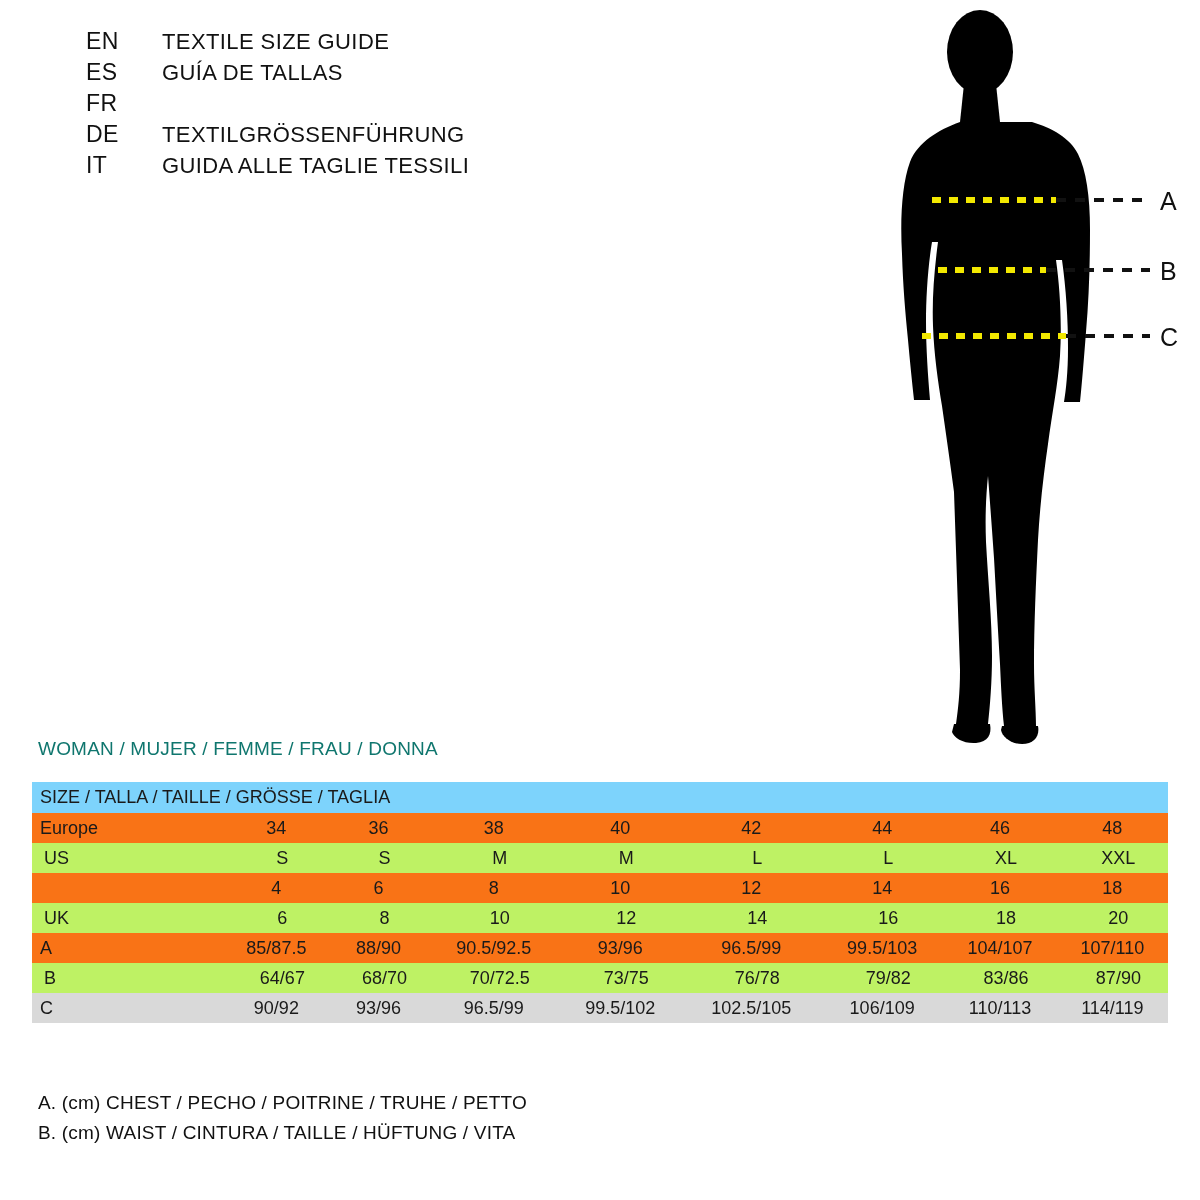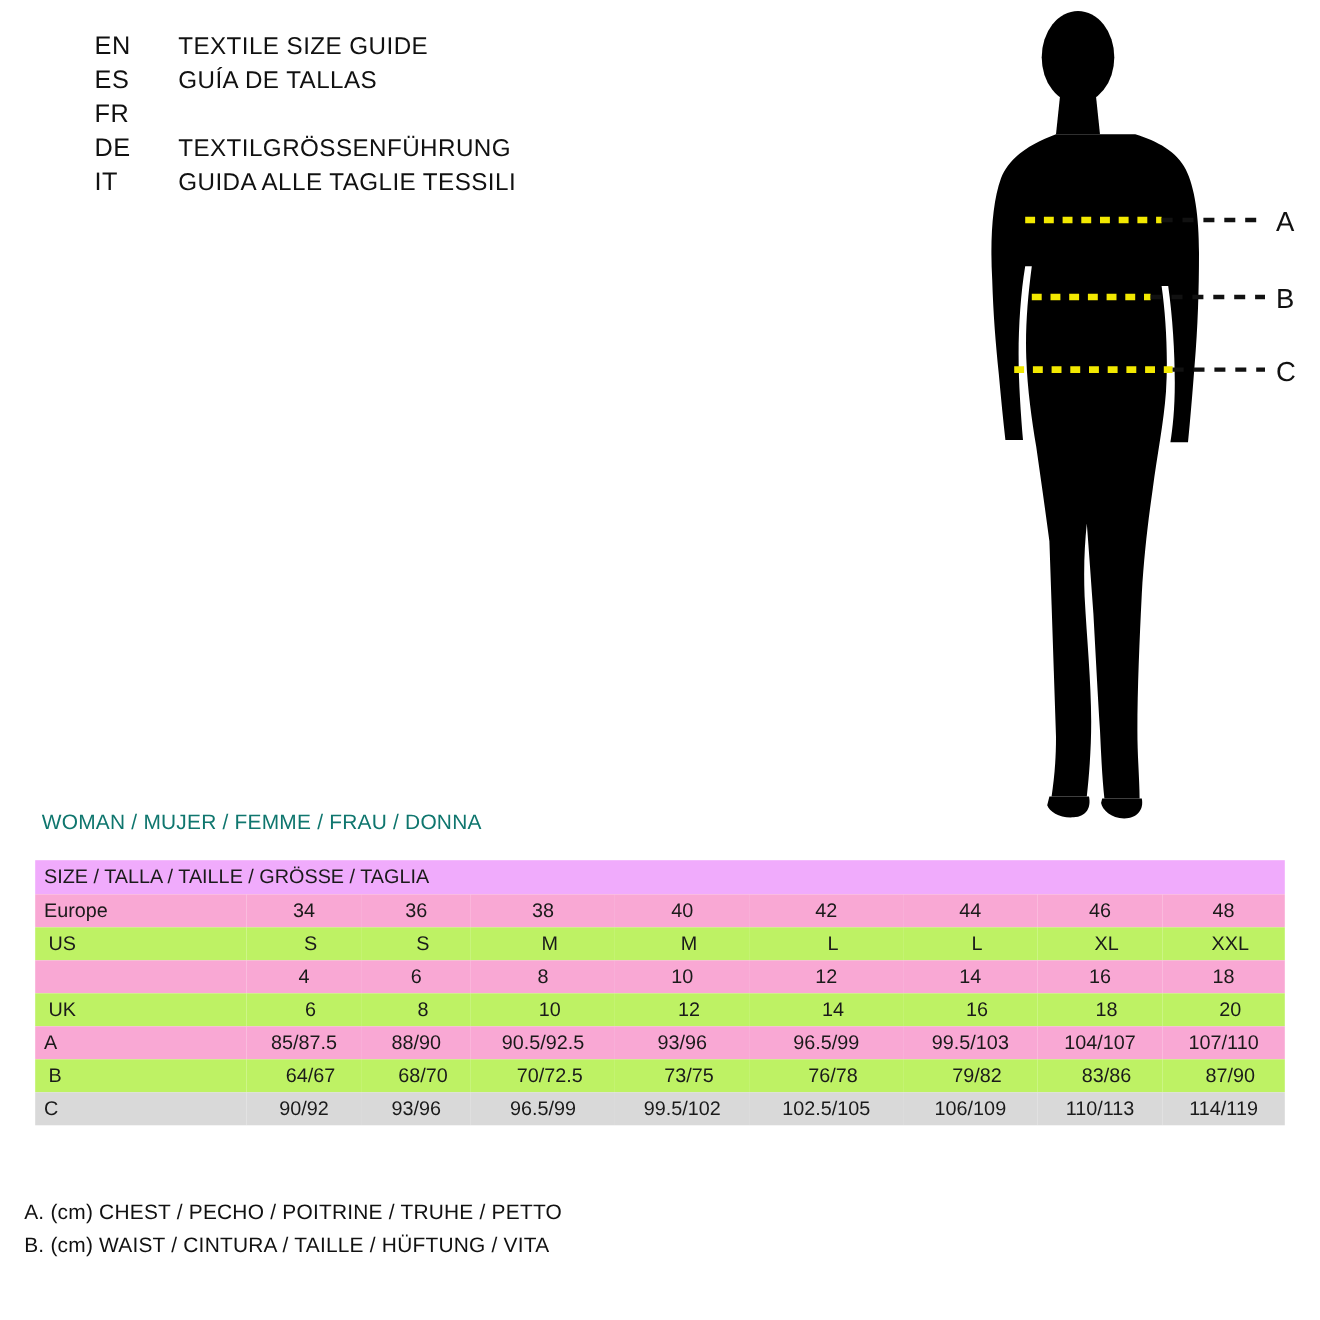--- a/index.html
+++ b/index.html
@@ -83,33 +83,33 @@
     text-align: center;
     vertical-align: middle;
     white-space: nowrap;
   }
   .size-table .rowhead {
     text-align: left;
     padding-left: 8px;
     width: 180px;
   }
   .size-table tr.header-row td {
-    background: #f0abfc;
+    background: #7dd3fc;
     text-align: left;
     padding-left: 8px;
     height: 31px;
   }
   .size-table tr.shade-a td { background: #bef264; padding-left: 12px; }
-  .size-table tr.shade-b td { background: #f9a8d4; }
+  .size-table tr.shade-b td { background: #f97316; }
   .size-table tr.shade-c td { background: #d9d9d9; }
 
   
   .legend {
     position: absolute;
-    left: 22px;
+    left: 38px;
     top: 1088px;
     width: 700px;
   }
   .legend-line {
     font-size: 19px;
     letter-spacing: 0.2px;
     line-height: 30px;
     color: #111;
     white-space: nowrap;
   }

